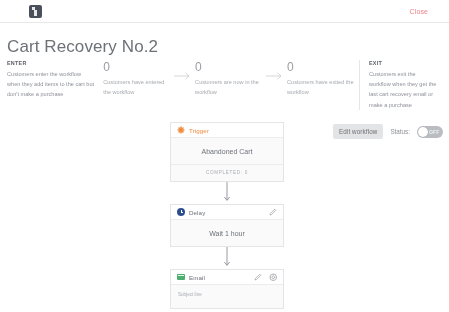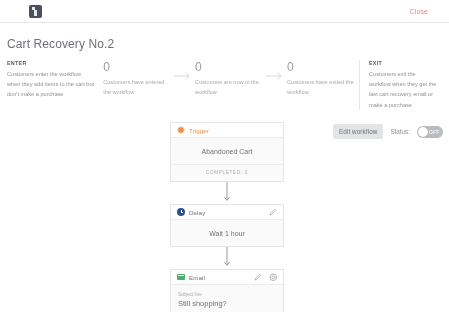--- a/index.html
+++ b/index.html
@@ -33,21 +33,21 @@
     width: 2.5px; height: 5.5px; background: #e7e8ea;
   }
   .close-link {
     font-size: 7px; color: #f2808a; margin-right: 11px;
     cursor: pointer; letter-spacing: .1px;
   }
 
   
   .page-title {
     position: absolute; left: 7px; top: 37px;
-    font-size: 12px; color: #6d7278; font-weight: 400;
+    font-size: 17px; color: #6d7278; font-weight: 400;
     letter-spacing: .1px;
   }
 
   
   .stats {
     position: absolute; left: 7px; top: 60px; width: 438px;
     display: flex; align-items: flex-start;
   }
   .endcap { width: 104px; padding-right: 8px; }
   .endcap.exit { width: 92px; padding-left: 9px; border-left: 1px solid #e6e6e6; margin-left: 4px; }
@@ -288,19 +288,18 @@
             <svg width="8.5" height="8.5" viewBox="0 0 12 12">
               <circle cx="6" cy="6" r="4.6" fill="none" stroke="#8d9096" stroke-width="0.9"></circle>
               <circle cx="6" cy="6" r="1.9" fill="none" stroke="#8d9096" stroke-width="0.9"></circle>
               <path d="M6 1.4 V2.6 M6 9.4 V10.6 M1.4 6 H2.6 M9.4 6 H10.6" stroke="#8d9096" stroke-width="0.8"></path>
             </svg>
           </span>
         </span>
       </div>
       <div class="email-body">
         <div class="field-label">Subject line</div>
-        <div class="field-value">Still shopping?</div>
 
       </div>
     </div>
 
   </div>
 </div>
 
 </body></html>

